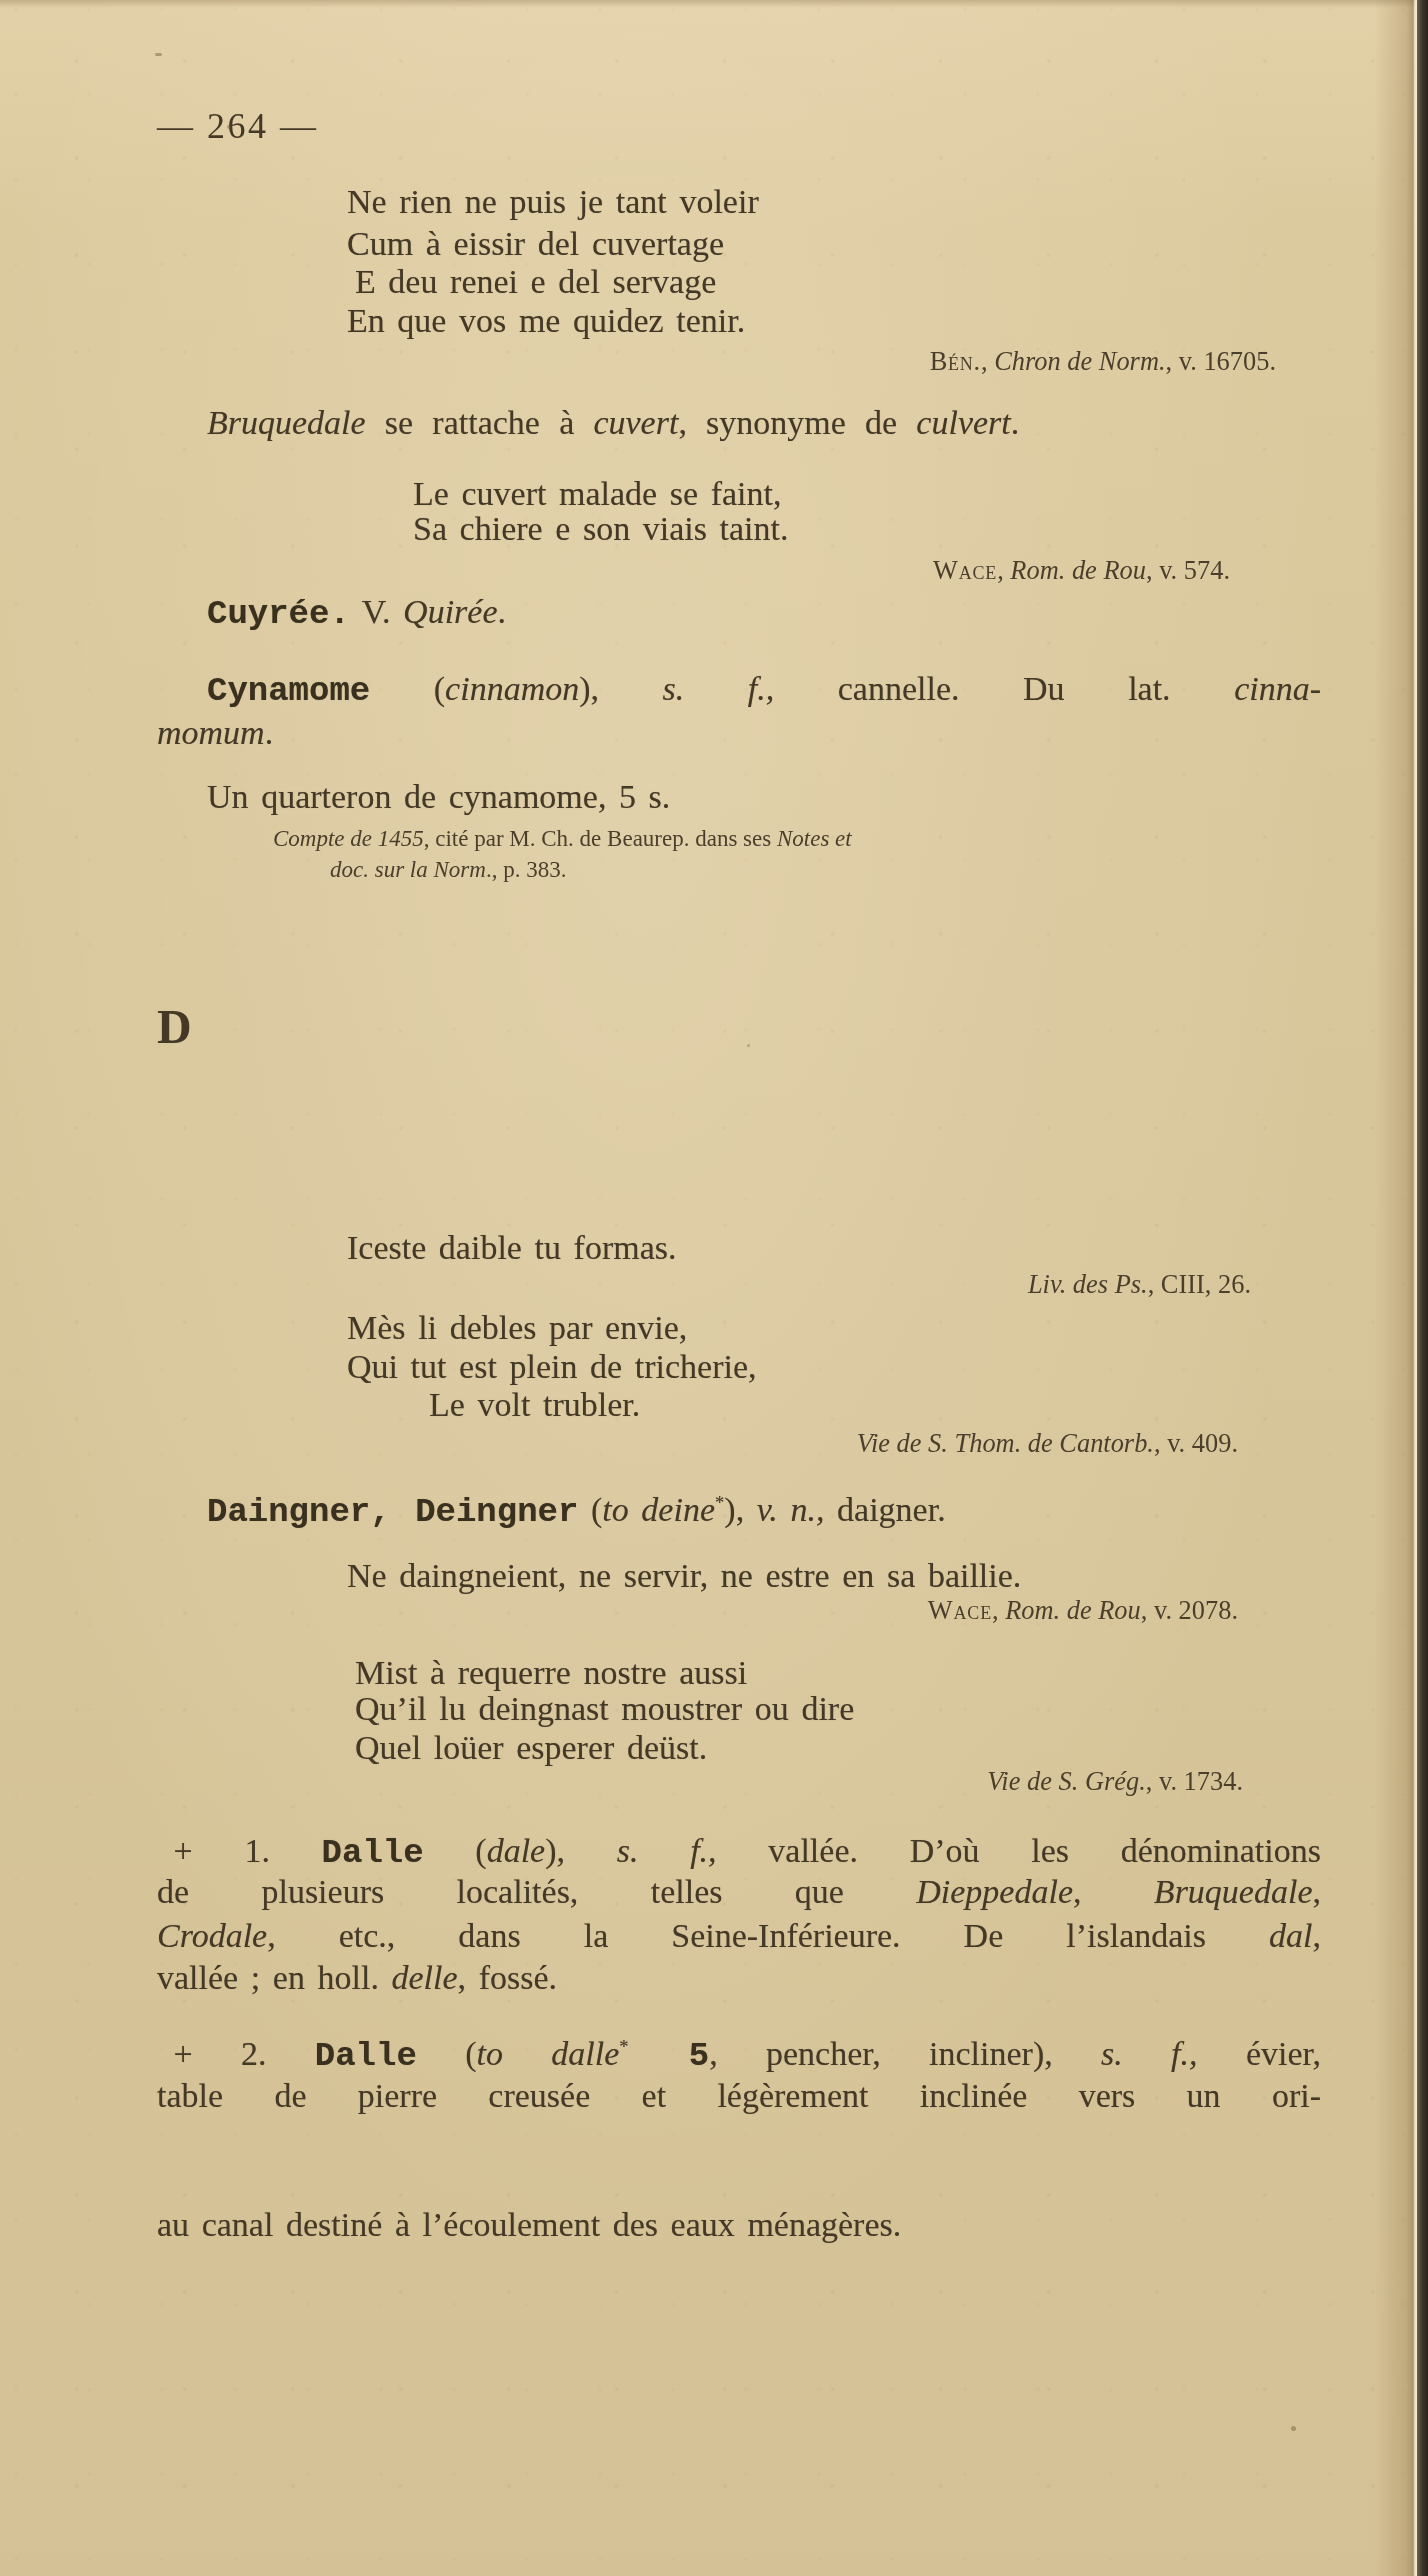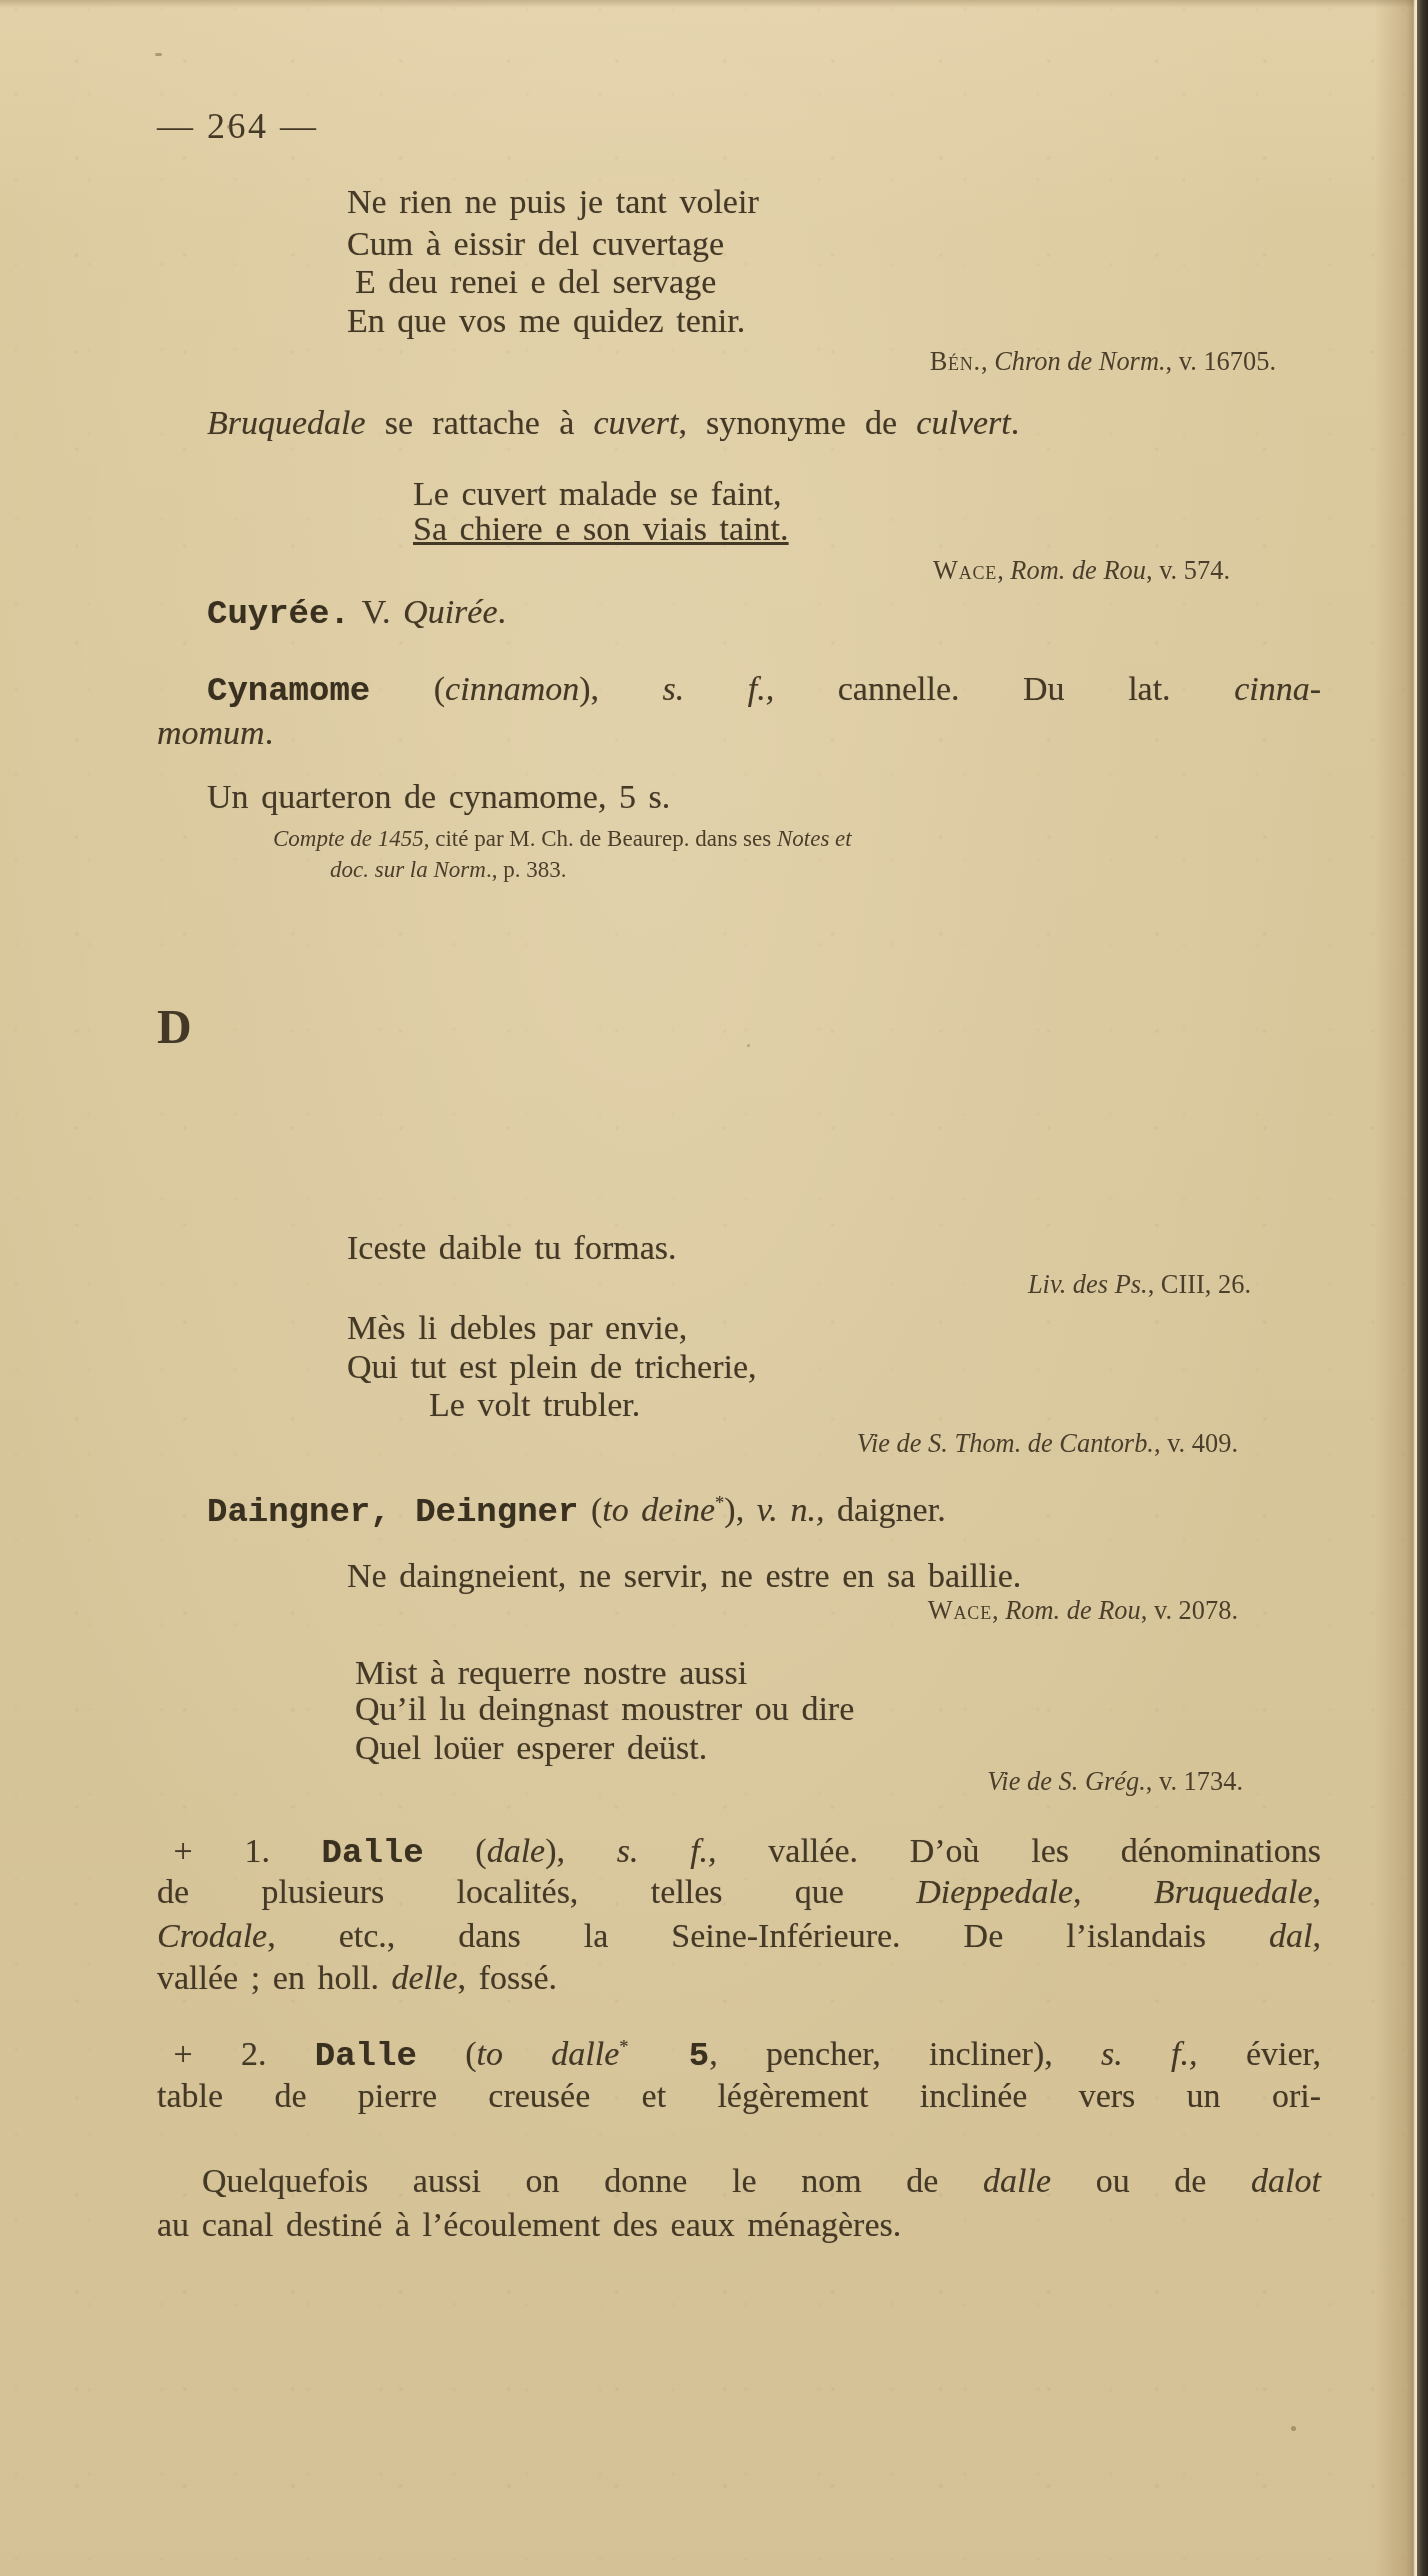--- a/index.html
+++ b/index.html
@@ -53,21 +53,21 @@
 
     <div class="ln body" style="top:183px;left:190px;">Ne rien ne puis je tant voleir</div>
     <div class="ln body" style="top:225px;left:190px;">Cum à eissir del cuvertage</div>
     <div class="ln body" style="top:263px;left:190px;margin-left:8px;">E deu renei e del servage</div>
     <div class="ln body" style="top:302px;left:190px;">En que vos me quidez tenir.</div>
     <div class="ln cit rgt" style="top:346px;right:45px;"><span class="sc">Bén.</span><span>, </span><span class="it">Chron de Norm.</span><span>, v. 16705.</span></div>
 
     <div class="ln body wide" style="top:404px;left:50px;"><span class="it">Bruquedale</span><span> se rattache à </span><span class="it">cuvert</span><span>, synonyme de </span><span class="it">culvert</span><span>.</span></div>
 
     <div class="ln body" style="top:475px;left:256px;">Le cuvert malade se faint,</div>
-    <div class="ln body" style="top:510px;left:256px;text-decoration:underline;">Sa chiere e son viais taint.</div>
+    <div class="ln body" style="top:510px;left:256px;">Sa chiere e son viais taint.</div>
     <div class="ln cit rgt" style="top:555px;right:91px;"><span class="sc">Wace</span><span>, </span><span class="it">Rom. de Rou</span><span>, v. 574.</span></div>
 
     <div class="ln body" style="top:593px;left:50px;"><span class="bd">Cuyrée.</span><span> V. </span><span class="it">Quirée</span><span>.</span></div>
 
     <div class="ln body jst" style="top:670px;text-indent:50px;"><span class="bd">Cynamome</span><span> (</span><span class="it">cinnamon</span><span>), </span><span class="it">s. f.,</span><span> cannelle. Du lat. </span><span class="it">cinna-</span></div>
     <div class="ln body" style="top:714px;left:0px;"><span class="it">momum</span><span>.</span></div>
 
     <div class="ln body" style="top:778px;left:50px;">Un quarteron de cynamome, 5 s.</div>
     <div class="ln citsm" style="top:826px;left:116px;"><span class="it">Compte de 1455</span><span>, cité par M. Ch. de Beaurep. dans ses </span><span class="it">Notes et</span></div>
     <div class="ln citsm" style="top:857px;left:173px;"><span class="it">doc. sur la Norm</span><span>., p. 383.</span></div>
@@ -94,21 +94,20 @@
     <div class="ln cit rgt" style="top:1766px;right:78px;"><span class="it">Vie de S. Grég.</span><span>, v. 1734.</span></div>
 
     <div class="ln body jst" style="top:1832px;text-indent:16.5px;"><span>+ 1. </span><span class="bd">Dalle</span><span> (</span><span class="it">dale</span><span>), </span><span class="it">s. f.,</span><span> vallée. D’où les dénominations</span></div>
     <div class="ln body jst" style="top:1873px;"><span>de plusieurs localités, telles que </span><span class="it">Dieppedale</span><span>, </span><span class="it">Bruquedale</span><span>,</span></div>
     <div class="ln body jst" style="top:1917px;"><span class="it">Crodale</span><span>, etc., dans la Seine-Inférieure. De l’islandais </span><span class="it">dal</span><span>,</span></div>
     <div class="ln body" style="top:1959px;left:0px;"><span>vallée ; en holl. </span><span class="it">delle</span><span>, fossé.</span></div>
 
     <div class="ln body jst" style="top:2035px;text-indent:16.5px;"><span>+ 2. </span><span class="bd">Dalle</span><span> (</span><span class="it">to dalle</span><span class="sp">*</span><span class="bd"> 5</span><span>, pencher, incliner), </span><span class="it">s. f.,</span><span> évier,</span></div>
     <div class="ln body jst" style="top:2077px;"><span>table de pierre creusée et légèrement inclinée vers un ori-</span></div>
 
-    <div class="ln body jst" style="top:2162px;text-indent:45px;"><span>Quelquefois aussi on donne le nom de </span><span class="it">dalle</span><span> ou de </span><span class="it">dalot</span></div>
     <div class="ln body" style="top:2206px;left:0px;"><span>au canal destiné à l’écoulement des eaux ménagères.</span></div>
 
   </div>
 
   <div class="speck" style="left:227px;top:125px;width:4.1px;height:4.1px;"></div>
   <div class="speck" style="left:155px;top:53px;width:7.4px;height:2.5px;border-radius:1.7px;"></div>
   <div class="speck" style="left:1291px;top:2426px;width:5px;height:5px;"></div>
   <div class="speck" style="left:747px;top:1044px;width:3.3px;height:3.3px;opacity:.35;"></div>
   <div class="speck" style="left:446px;top:1750px;width:3.3px;height:3.3px;opacity:.3;"></div>
 

